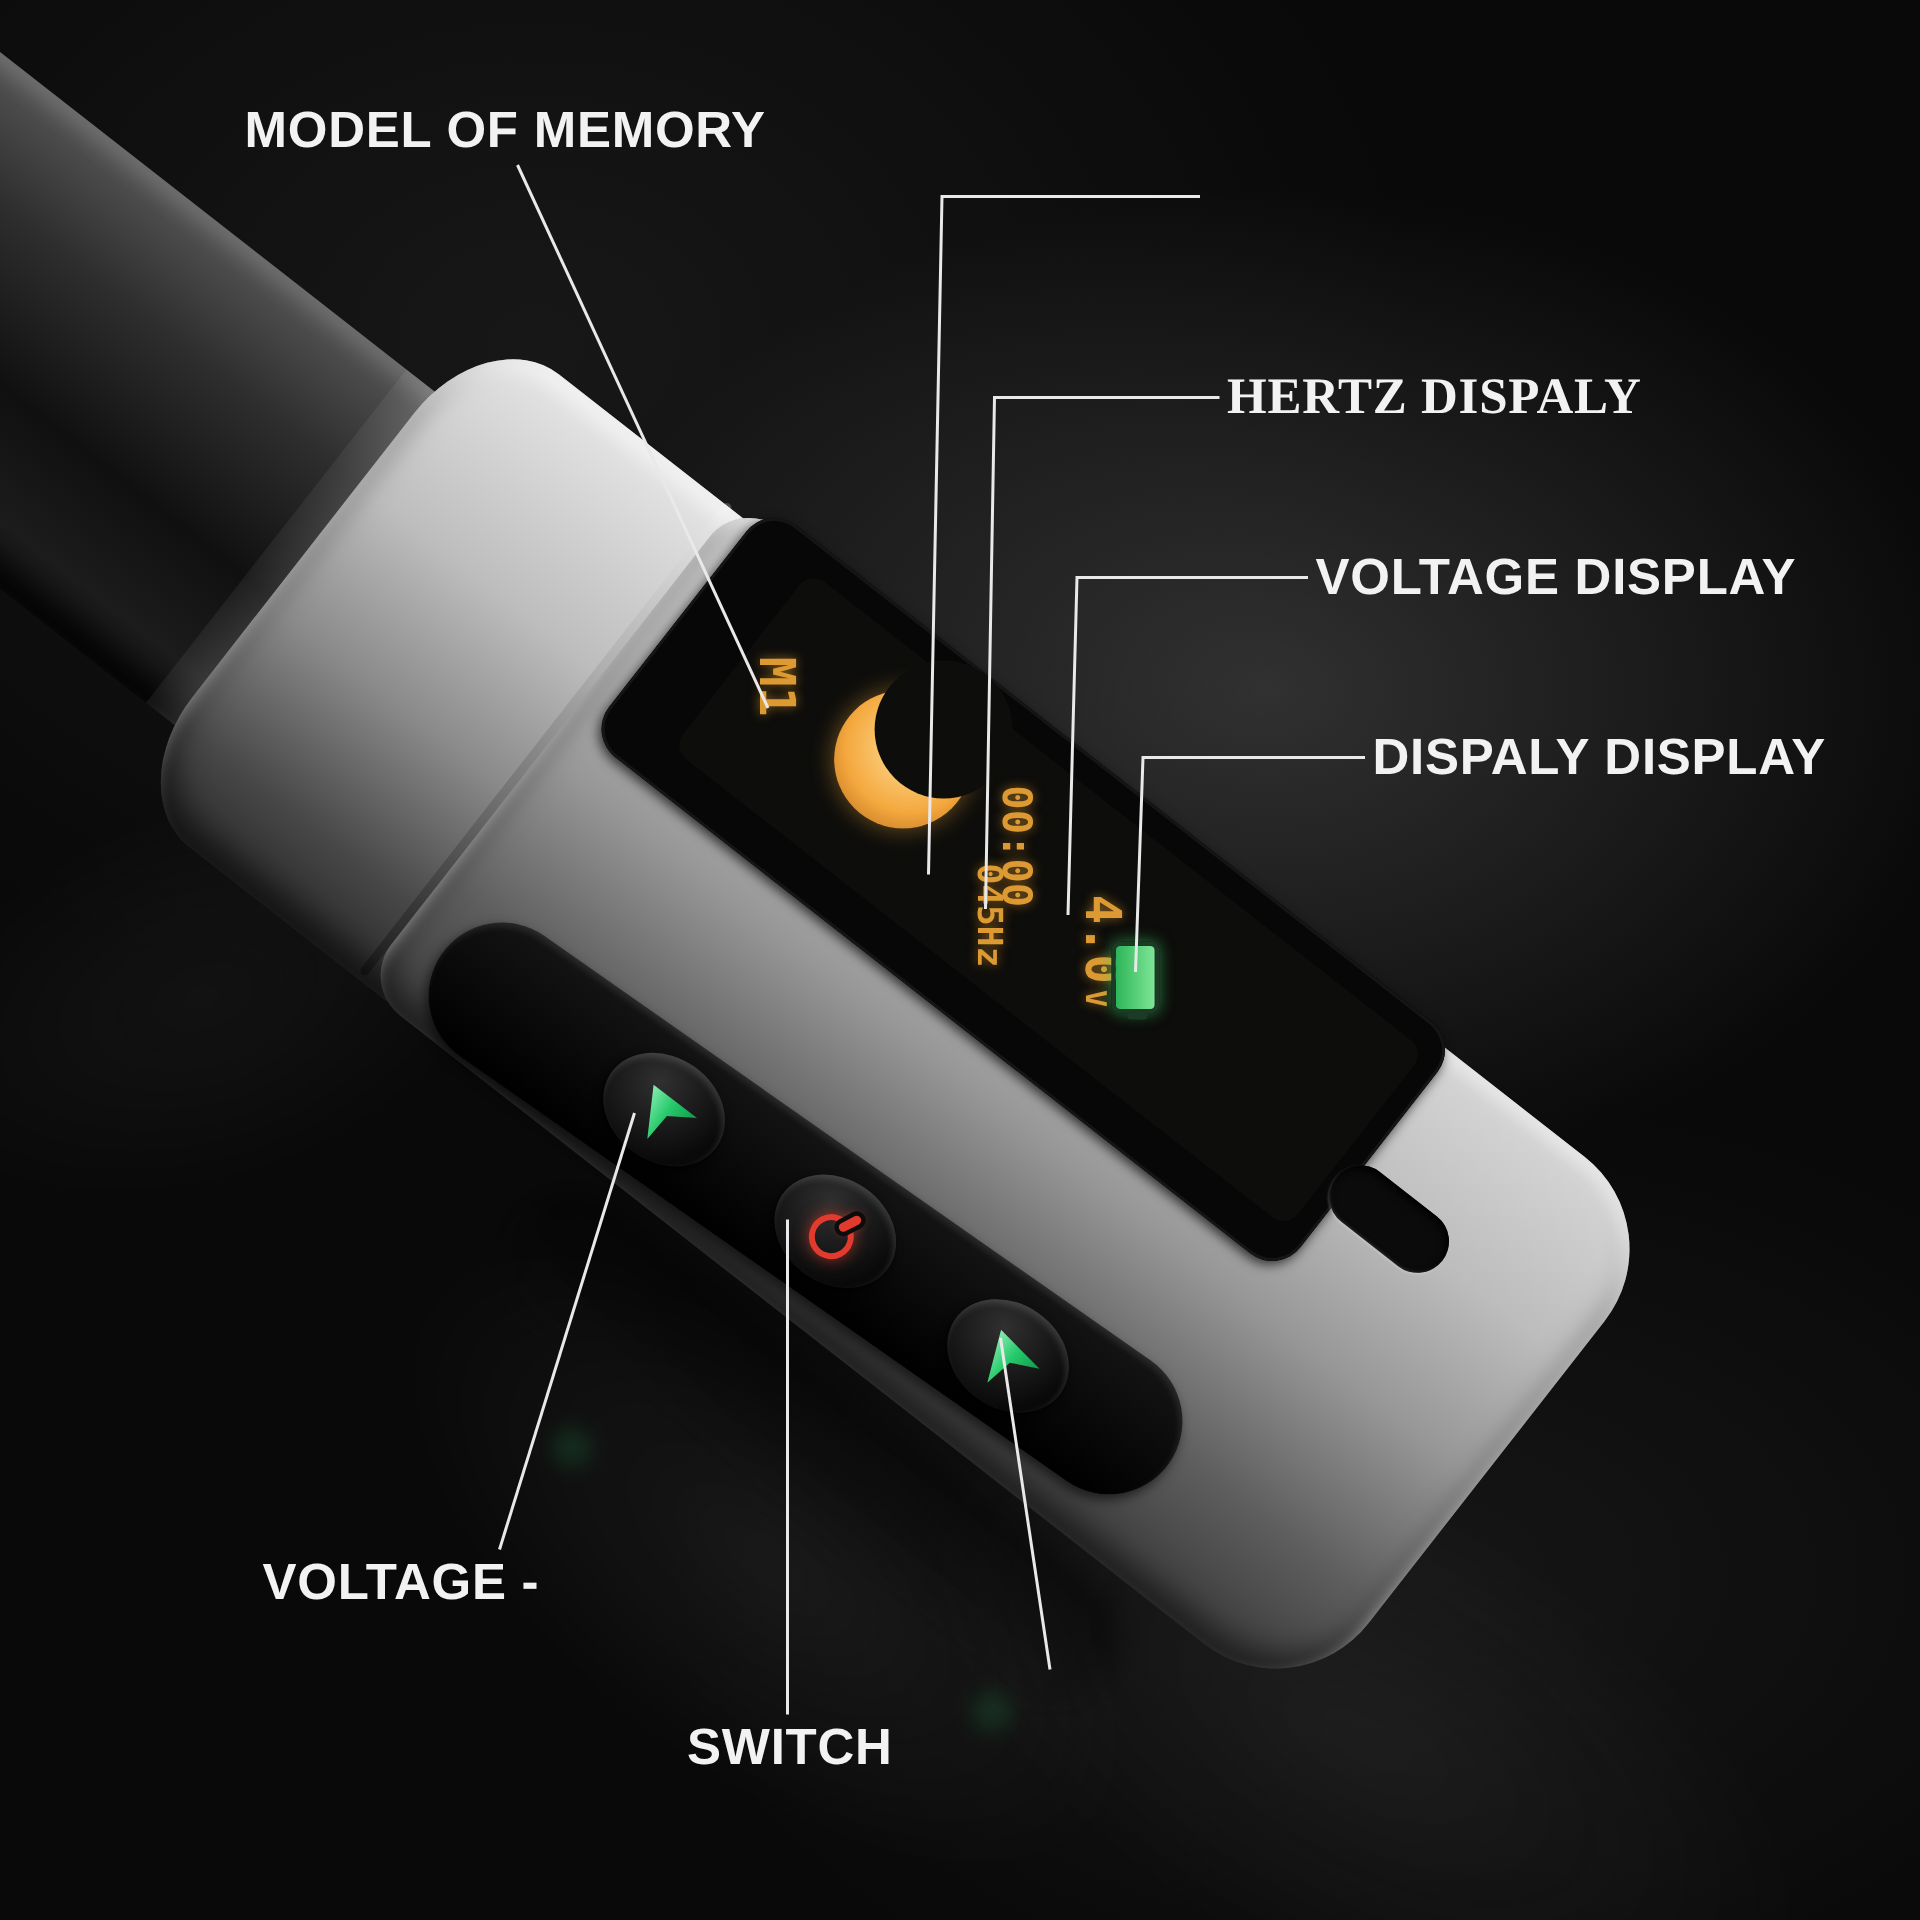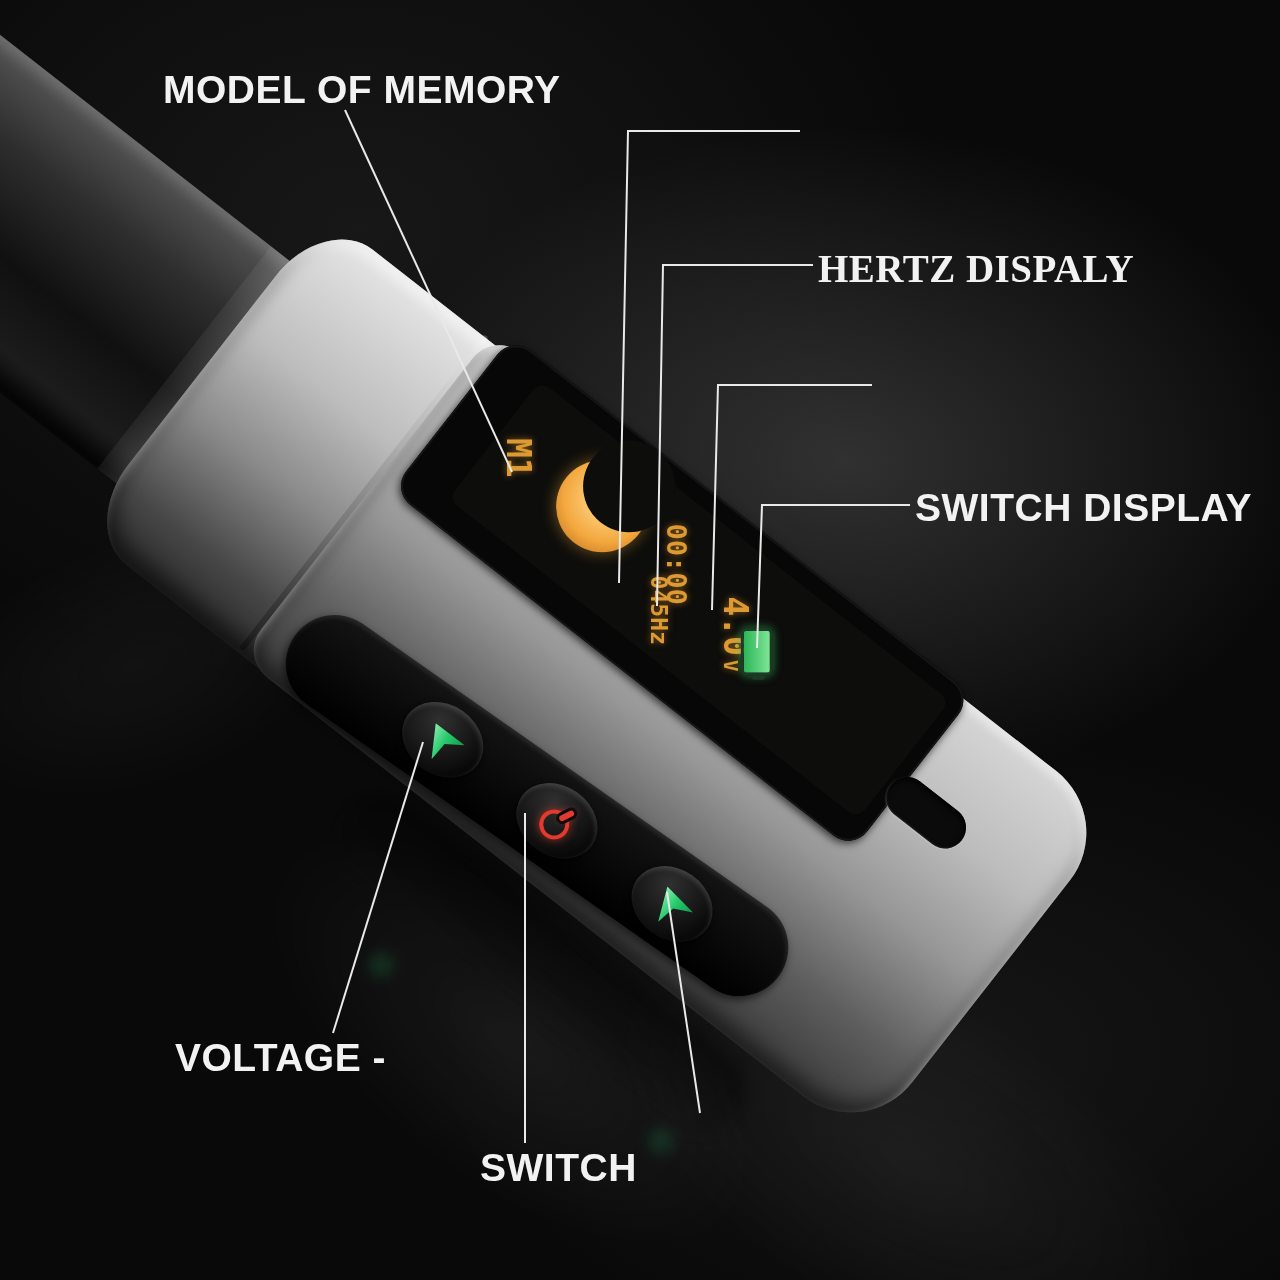--- a/index.html
+++ b/index.html
@@ -81,28 +81,28 @@
   .dart.d2{transform:rotate(-50deg);}
   .power-icon{position:relative;width:34px;height:34px;display:block;transform:rotate(28deg);}
   .power-ring{position:absolute;left:4px;top:6px;width:22px;height:22px;border:4px solid #e23b2e;
     border-radius:50%;box-shadow:0 0 10px rgba(255,70,50,.55);}
   .power-bar{position:absolute;left:14px;top:-2px;width:6px;height:16px;background:#e23b2e;border-radius:3px;
     box-shadow:0 0 0 3px #0c0c0c, 0 0 8px rgba(255,70,50,.6);}
   .usb{position:absolute;left:1150px;top:92px;width:90px;height:42px;border-radius:21px;background:#0b0b0b;
     box-shadow:inset 0 3px 6px #000, inset 0 -1px 2px rgba(255,255,255,.12), 0 1px 2px rgba(255,255,255,.25);}
   
   .lines{position:absolute;left:0;top:0;width:1280px;height:1280px;pointer-events:none;}
-  .lbl{position:absolute;color:#f2f2f2;font-weight:700;font-size:39px;letter-spacing:.5px;white-space:nowrap;}
+  .lbl{position:absolute;color:#f2f2f2;font-weight:700;font-size:34px;letter-spacing:.5px;white-space:nowrap;}
   .lbl-model{left:163px;top:68px;}
   .lbl-time{left:803px;top:112px;}
   .lbl-hertz{left:818px;top:246px;font-family:Liberation Serif, serif;}
   .lbl-voltage{left:877px;top:366px;}
   .lbl-battery{left:915px;top:486px;}
   .lbl-vminus{left:175px;top:1036px;}
-  .lbl-switch{left:480px;top:1146px;}
+  .lbl-switch{left:458px;top:1146px;}
   .lbl-vplus{left:713px;top:1116px;}
 </style>
 </head>
 <body>
 
 <div class="stage">
 
   <div class="refl refl0"></div>
   <div class="refl refl1"></div>
   <div class="refl refl2"></div>
@@ -157,17 +157,18 @@
     <polyline points="813,265 663,265 657,606"></polyline>
     <polyline points="872,385 718,385 712,610"></polyline>
     <polyline points="910,505 762,505 757,648"></polyline>
     <polyline points="333,1033 423,742"></polyline>
     <polyline points="525,1143 525,813"></polyline>
     <polyline points="700,1113 667,892"></polyline>
   </svg>
 
   <div class="lbl lbl-model">MODEL OF MEMORY</div>
   <div class="lbl lbl-hertz">HERTZ DISPALY</div>
-  <div class="lbl lbl-battery">SWITCH DISPLAY</div>
+  <div class="lbl lbl-voltage">VOLTAGE DISPLAY</div>
+  <div class="lbl lbl-battery">DISPALY DISPLAY</div>
   <div class="lbl lbl-vminus">VOLTAGE -</div>
   <div class="lbl lbl-switch">SWITCH</div>
 
 </div>
 
 </body></html>

